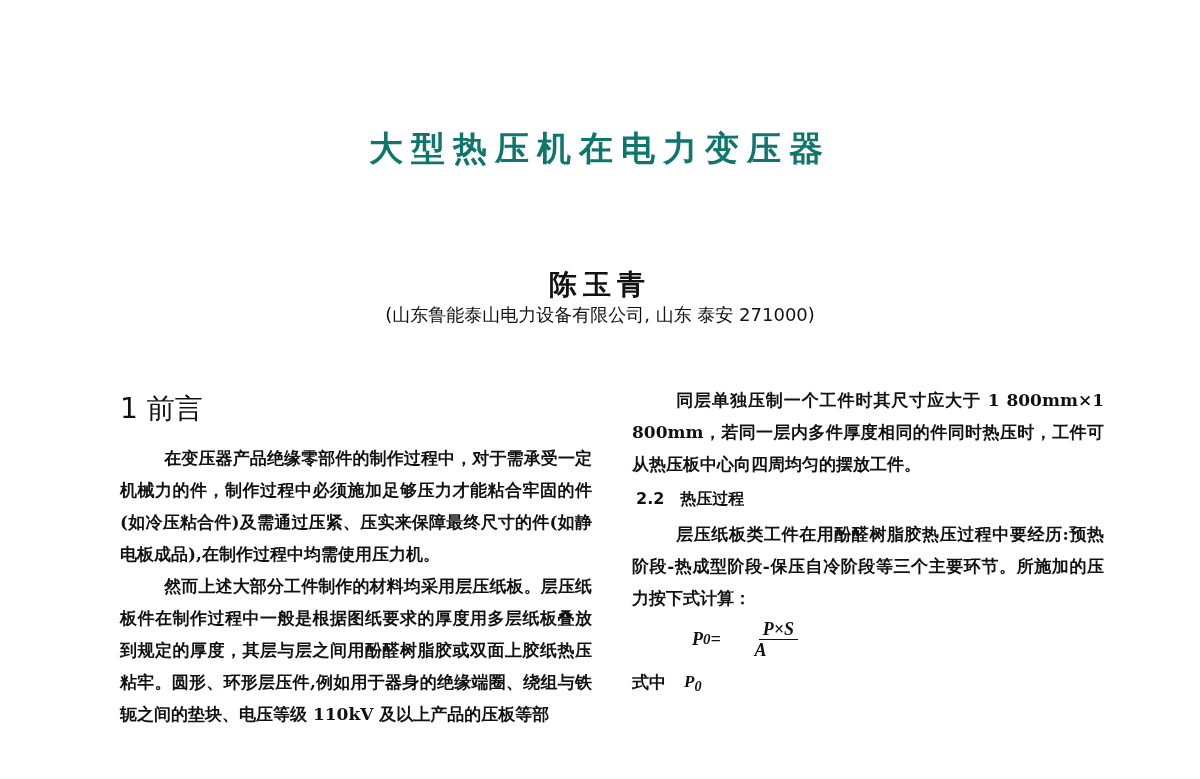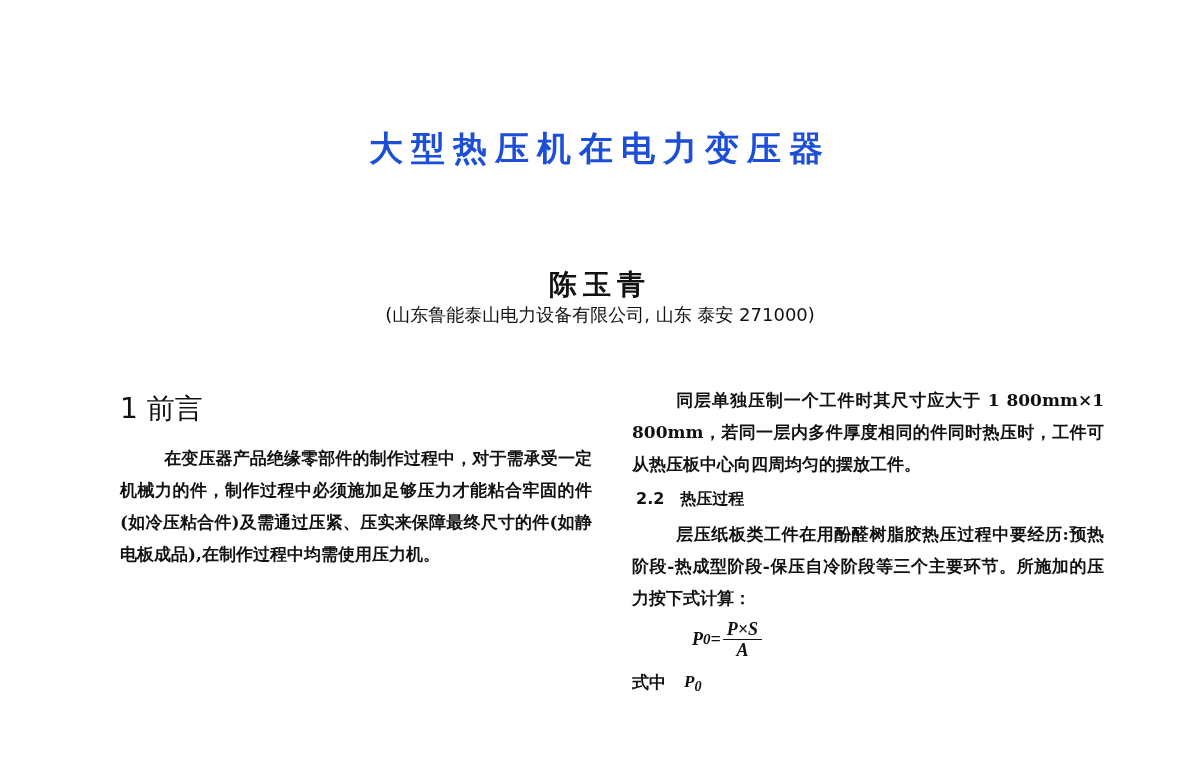--- a/index.html
+++ b/index.html
@@ -1,20 +1,20 @@
 <!DOCTYPE html>
 <html><head>
 <meta charset="utf-8">
 <style>
   html, body { margin: 0; padding: 0; background: #ffffff; }
   body { width: 1200px; height: 779px; overflow: hidden; position: relative; color: #111; }
   .title {
     position: absolute; left: 0; width: 1200px; top: 120px;
     text-align: center; font-family: "DejaVu Serif", serif; font-weight: bold;
-    font-size: 34px; line-height: 56px; letter-spacing: 8px; color: #1d4ed8;
+    font-size: 34px; line-height: 56px; letter-spacing: 8px; color: #0f766e;
   }
   .author {
     position: absolute; left: 0; width: 1200px; top: 266px;
     text-align: center; font-family: "DejaVu Serif", serif; font-weight: bold;
     font-size: 28px; letter-spacing: 6px;
   }
   .affil {
     position: absolute; left: 0; width: 1200px; top: 303px;
     text-align: center; font-family: "DejaVu Sans", sans-serif;
     font-size: 18px; color: #111;
@@ -28,38 +28,39 @@
   .subsec-h {
     font-family: "DejaVu Sans", sans-serif; font-weight: bold; font-size: 16px; line-height: 30px; margin: 4px;
   }
   p { margin: 0; line-height: 32px; text-align: justify; font-weight: bold; }
   p.indent { text-indent: 2.6em; }
   .formula {
     margin: 2px 0 4px 60px; font-family: "Liberation Serif", serif; font-style: italic; font-weight: bold;
     font-size: 18px; display: flex; align-items: center; height: 46px;
   }
   .frac { display: inline-flex; flex-direction: column; align-items: center; margin-left: 2px; }
-  .frac .num { border-bottom: 1px solid #111; padding: 0 4px; line-height: 20px; }
+  .frac .num { border-bottom: 1px solid #111; padding: 0 4px; line-height: 20px; margin-left: 36px; }
   .frac .den { line-height: 20px; }
   .where { display: flex; line-height: 32px; font-weight: bold; }
   .where .lbl { margin-right: 18px; }
   .where .var { font-family: "Liberation Serif", serif; font-style: italic; }
 </style>
 </head>
 <body>
 
 <div class="title">
   <div>大型热压机在电力变压器</div>
 </div>
 <div class="author">陈玉青</div>
 <div class="affil">(山东鲁能泰山电力设备有限公司, 山东 泰安 271000)</div>
 
 <div class="col left">
   <div class="sec-h">1 前言</div>
   <p class="indent">在变压器产品绝缘零部件的制作过程中，对于需承受一定机械力的件，制作过程中必须施加足够压力才能粘合牢固的件(如冷压粘合件)及需通过压紧、压实来保障最终尺寸的件(如静电板成品),在制作过程中均需使用压力机。</p>
+  <p class="indent">然而上述大部分工件制作的材料均采用层压纸板。层压纸板件在制作过程中一般是根据图纸要求的厚度用多层纸板叠放到规定的厚度，其层与层之间用酚醛树脂胶或双面上胶纸热压粘牢。圆形、环形层压件,例如用于器身的绝缘端圈、绕组与铁轭之间的垫块、电压等级 110kV 及以上产品的压板等部</p>
 </div>
 
 <div class="col right" style="top:384px;">
   <p class="indent">同层单独压制一个工件时其尺寸应大于 1 800mm×1 800mm，若同一层内多件厚度相同的件同时热压时，工件可从热压板中心向四周均匀的摆放工件。</p>
   <div class="subsec-h">2.2　热压过程</div>
   <p class="indent">层压纸板类工件在用酚醛树脂胶热压过程中要经历:预热阶段-热成型阶段-保压自冷阶段等三个主要环节。所施加的压力按下式计算：</p>
   <div class="formula">
     <span>P</span>
       <sub>0</sub>
     <span>=</span>

